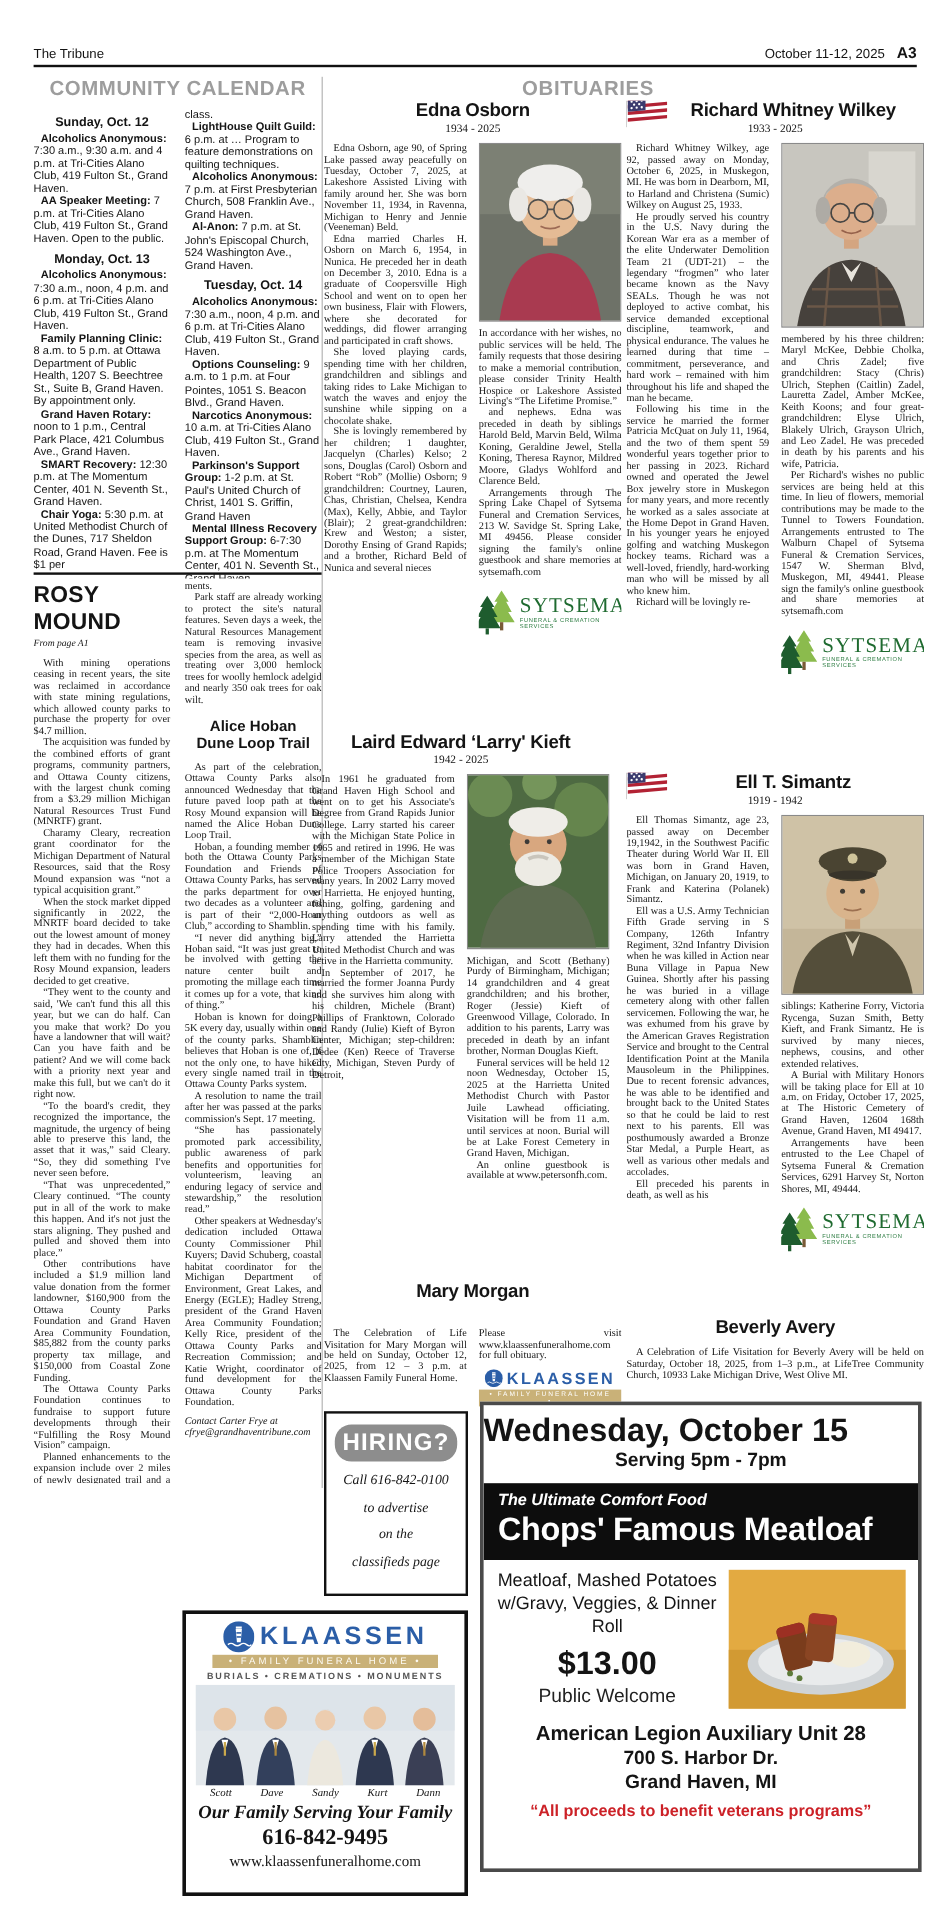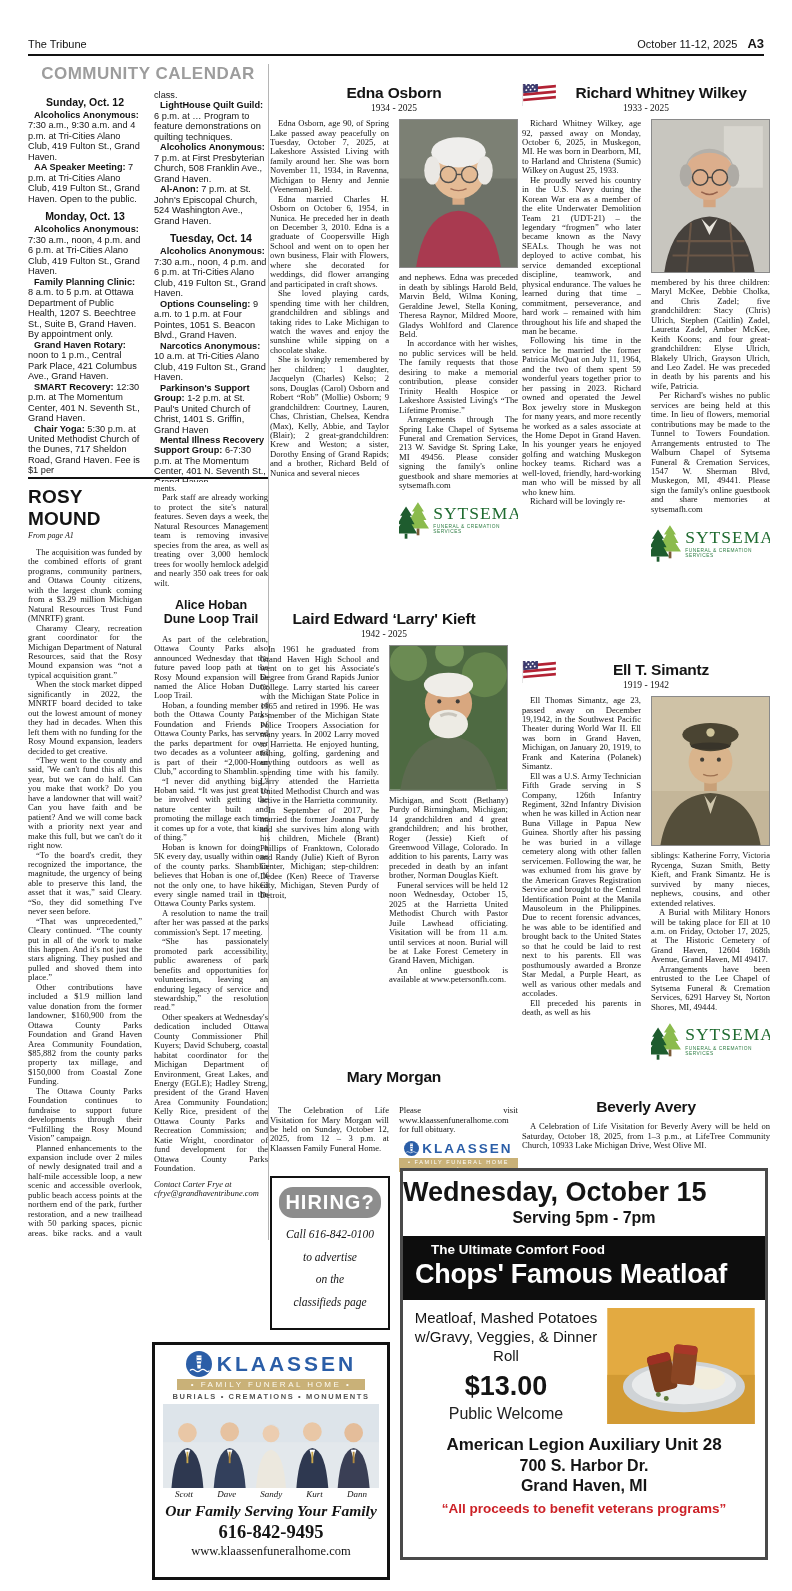--- a/index.html
+++ b/index.html
@@ -41,21 +41,21 @@
   .cont-start p:first-child{text-indent:0;}
   .article-subhead{font-family:"Liberation Sans",sans-serif;font-size:12.5px;font-weight:bold;text-align:center;
                    margin:10px 8px 8px;line-height:1.15;}
   .contact-line{font-style:italic;font-size:8.4px;margin:6px 0 0;}
 
   
   .obit{position:absolute;overflow:hidden;}
   #obit-edna{left:270px;top:84px;width:248px;height:562px;}
   #obit-wilkey{left:522px;top:84px;width:248px;height:562px;}
   #obit-kieft{left:260px;top:610px;width:248px;height:456px;}
-  #obit-simantz{left:522px;top:661px;width:248px;height:468px;}
+  #obit-simantz{left:522px;top:644px;width:248px;height:468px;}
   #obit-mary{left:270px;top:1068px;width:248px;height:106px;position:absolute;}
   #obit-beverly{left:522px;top:1098px;width:248px;height:70px;position:absolute;overflow:hidden;}
   .obit-name{font-family:"Liberation Sans",sans-serif;font-size:15.5px;font-weight:bold;text-align:center;
              margin:0;line-height:1.1;letter-spacing:-.2px;}
   .obit-dates{text-align:center;font-size:9.5px;margin:2px 0 6px;}
   .obit-cols{display:flex;gap:10px;}
   .obit-col{flex:1;overflow:hidden;}
   .obit-title-row{position:relative;}
   .flag{position:absolute;left:-2px;top:-5px;width:38px;height:27px;line-height:0;}
   .flagged .obit-name{padding-left:30px;}
@@ -83,21 +83,21 @@
              padding:9px 7px;text-align:center;}
   .hiring-banner{background:#8d8d8d;color:#fff;font-family:"Liberation Sans",sans-serif;font-weight:bold;
                  font-size:20px;letter-spacing:1px;padding:4px 0;border-radius:14px;}
   .hiring-line{font-style:italic;font-size:11.5px;margin-top:10px;line-height:1.1;}
 
   #legion-ad{position:absolute;left:400px;top:1168px;width:368px;height:392px;border:3px solid #4a4a4a;
              background:#fff;overflow:hidden;font-family:"Liberation Sans",sans-serif;}
   .legion-date{font-weight:bold;font-size:27px;margin-top:7px;line-height:1.05;}
   .legion-serving{font-weight:bold;font-size:16px;text-align:center;margin:3px 0 9px;}
   .legion-banner{background:#0d0d0d;color:#fff;padding:6px 12px 10px;}
-  .legion-kicker{font-weight:bold;font-size:13.5px;margin-left:16px;}
+  .legion-kicker{font-style:italic;font-weight:bold;font-size:13.5px;}
   .legion-title{font-weight:bold;font-size:27px;margin-top:2px;letter-spacing:-.3px;}
   .legion-mid{display:flex;align-items:center;gap:4px;padding:8px 8px 4px 8px;}
   .legion-menu{flex:1;text-align:center;}
   .menu-items{font-size:15px;line-height:1.25;}
   .menu-price{font-weight:bold;font-size:27px;margin:6px 0 3px;}
   .menu-welcome{font-size:16px;color:#222;}
   .legion-photo{width:152px;height:116px;line-height:0;flex:none;}
   .legion-photo svg{width:100%;height:100%;}
   .legion-org{text-align:center;font-weight:bold;margin-top:6px;line-height:1.25;}
   .org-name{font-size:17px;}
@@ -163,20 +163,21 @@
         </div>
     </div>
   </section>
 
   <div class="rosy-rule"></div>
   <section class="rosy">
     <div class="rosy-col rosy-col1">
       <h1 class="rosy-headline">ROSY MOUND</h1>
       <div class="rosy-kicker">From page A1</div>
       <div class="body-text">
+          <p>With mining operations ceasing in recent years, the site was reclaimed in accordance with state mining regulations, which allowed county parks to purchase the property for over $4.7 million.</p>
           <p>The acquisition was funded by the combined efforts of grant programs, community partners, and Ottawa County citizens, with the largest chunk coming from a $3.29 million Michigan Natural Resources Trust Fund (MNRTF) grant.</p>
           <p>Charamy Cleary, recreation grant coordinator for the Michigan Department of Natural Resources, said that the Rosy Mound expansion was “not a typical acquisition grant.”</p>
           <p>When the stock market dipped significantly in 2022, the MNRTF board decided to take out the lowest amount of money they had in decades. When this left them with no funding for the Rosy Mound expansion, leaders decided to get creative.</p>
           <p>“They went to the county and said, 'We can't fund this all this year, but we can do half. Can you make that work? Do you have a landowner that will wait? Can you have faith and be patient? And we will come back with a priority next year and make this full, but we can't do it right now.</p>
           <p>“To the board's credit, they recognized the importance, the magnitude, the urgency of being able to preserve this land, the asset that it was,” said Cleary. “So, they did something I've never seen before.</p>
           <p>“That was unprecedented,” Cleary continued. “The county put in all of the work to make this happen. And it's not just the stars aligning. They pushed and pulled and shoved them into place.”</p>
           <p>Other contributions have included a $1.9 million land value donation from the former landowner, $160,900 from the Ottawa County Parks Foundation and Grand Haven Area Community Foundation, $85,882 from the county parks property tax millage, and $150,000 from Coastal Zone Funding.</p>
           <p>The Ottawa County Parks Foundation continues to fundraise to support future developments through their “Fulfilling the Rosy Mound Vision” campaign.</p>
           <p>Planned enhancements to the expansion include over 2 miles of newly designated trail and a half-mile accessible loop, a new scenic and accessible overlook, public beach access points at the northern end of the park, further restoration, and a new trailhead with 50 parking spaces, picnic areas, bike racks, and a vault toilet.</p>
         </div>
@@ -193,28 +194,31 @@
           <p>“I never did anything big,” Hoban said. “It was just great to be involved with getting the nature center built and promoting the millage each time it comes up for a vote, that kind of thing.”</p>
           <p>Hoban is known for doing a 5K every day, usually within one of the county parks. Shamblin believes that Hoban is one of, if not the only one, to have hiked every single named trail in the Ottawa County Parks system.</p>
           <p>A resolution to name the trail after her was passed at the parks commission's Sept. 17 meeting.</p>
           <p>“She has passionately promoted park accessibility, public awareness of park benefits and opportunities for volunteerism, leaving an enduring legacy of service and stewardship,” the resolution read.”</p>
           <p>Other speakers at Wednesday's dedication included Ottawa County Commissioner Phil Kuyers; David Schuberg, coastal habitat coordinator for the Michigan Department of Environment, Great Lakes, and Energy (EGLE); Hadley Streng, president of the Grand Haven Area Community Foundation; Kelly Rice, president of the Ottawa County Parks and Recreation Commission; and Katie Wright, coordinator of fund development for the Ottawa County Parks Foundation.</p>
         </div>
       <p class="contact-line">Contact Carter Frye at cfrye@grandhaventribune.com</p>
     </div>
   </section>
 
+  <div class="obits-head">
+    <h2 class="section-title">OBITUARIES</h2>
+  </div>
 
   <article class="obit" id="obit-edna">
     <h2 class="obit-name">Edna Osborn</h2>
     <div class="obit-dates">1934 - 2025</div>
     <div class="obit-cols">
       <div class="obit-col body-text">
           <p>Edna Osborn, age 90, of Spring Lake passed away peacefully on Tuesday, October 7, 2025, at Lakeshore Assisted Living with family around her. She was born November 11, 1934, in Ravenna, Michigan to Henry and Jennie (Veeneman) Beld.</p>
-          <p>Edna married Charles H. Osborn on October 6, 1954, in Nunica. He preceded her in death on December 3, 2010. Edna is a graduate of Coopersville High School and went on to open her own business, Flair with Flowers, where she decorated for weddings, did flower arranging and participated in craft shows.</p>
+          <p>Edna married Charles H. Osborn on March 6, 1954, in Nunica. He preceded her in death on December 3, 2010. Edna is a graduate of Coopersville High School and went on to open her own business, Flair with Flowers, where she decorated for weddings, did flower arranging and participated in craft shows.</p>
           <p>She loved playing cards, spending time with her children, grandchildren and siblings and taking rides to Lake Michigan to watch the waves and enjoy the sunshine while sipping on a chocolate shake.</p>
           <p>She is lovingly remembered by her children; 1 daughter, Jacquelyn (Charles) Kelso; 2 sons, Douglas (Carol) Osborn and Robert “Rob” (Mollie) Osborn; 9 grandchildren: Courtney, Lauren, Chas, Christian, Chelsea, Kendra (Max), Kelly, Abbie, and Taylor (Blair); 2 great-grandchildren: Krew and Weston; a sister, Dorothy Ensing of Grand Rapids; and a brother, Richard Beld of Nunica and several nieces</p>
         </div>
       <div class="obit-col">
         <div class="portrait">
           <svg viewBox="0 0 116 146" xmlns="http://www.w3.org/2000/svg">
             <rect width="116" height="146" fill="#6e7268"></rect>
             <rect width="116" height="58" fill="#7c8074"></rect>
             <rect x="52" y="70" width="12" height="14" fill="#d9ab85"></rect>
             <path d="M16 146 q8 -54 42 -56 q34 2 42 56 z" fill="#a93a50"></path>
@@ -222,22 +226,22 @@
             <ellipse cx="58" cy="32" rx="27" ry="15" fill="#efeeec"></ellipse>
             <ellipse cx="32" cy="50" rx="8" ry="14" fill="#eae8e4"></ellipse>
             <ellipse cx="84" cy="50" rx="8" ry="14" fill="#eae8e4"></ellipse>
             <circle cx="48" cy="54" r="8" fill="none" stroke="#51504e" stroke-width="1.4"></circle>
             <circle cx="69" cy="54" r="8" fill="none" stroke="#51504e" stroke-width="1.4"></circle>
             <line x1="56" y1="54" x2="61" y2="54" stroke="#51504e" stroke-width="1.4"></line>
             <path d="M50 68 q8 4 16 0" stroke="#9c6a55" stroke-width="1.4" fill="none"></path>
           </svg>
         </div>
         <div class="body-text cont-start">
+            <p>In accordance with her wishes, no public services will be held. The family requests that those desiring to make a memorial contribution, please consider Trinity Health Hospice or Lakeshore Assisted Living's “The Lifetime Promise.”</p>
             <p>and nephews. Edna was preceded in death by siblings Harold Beld, Marvin Beld, Wilma Koning, Geraldine Jewel, Stella Koning, Theresa Raynor, Mildred Moore, Gladys Wohlford and Clarence Beld.</p>
-            <p>In accordance with her wishes, no public services will be held. The family requests that those desiring to make a memorial contribution, please consider Trinity Health Hospice or Lakeshore Assisted Living's “The Lifetime Promise.”</p>
             <p>Arrangements through The Spring Lake Chapel of Sytsema Funeral and Cremation Services, 213 W. Savidge St. Spring Lake, MI 49456. Please consider signing the family's online guestbook and share memories at sytsemafh.com</p>
           </div>
         <div class="sytsema">
           <span class="sytsema-trees">
             <svg viewBox="0 0 40 46" xmlns="http://www.w3.org/2000/svg">
               <path d="M27 2 L34 13 H31.5 L37 23 H33.5 L40 33 H15 L20.5 23 H17 L23 13 H20 Z" fill="#8bbb4d"></path>
               <rect x="25.5" y="33" width="3.2" height="8" fill="#7a5a37"></rect>
               <path d="M13 7 L20 18 H17.5 L23 28 H19.5 L26 39 H0 L6.5 28 H3 L8.5 18 H6 Z" fill="#1e5c2e"></path>
               <rect x="11.4" y="39" width="3.2" height="6" fill="#1e5c2e"></rect>
             </svg>

